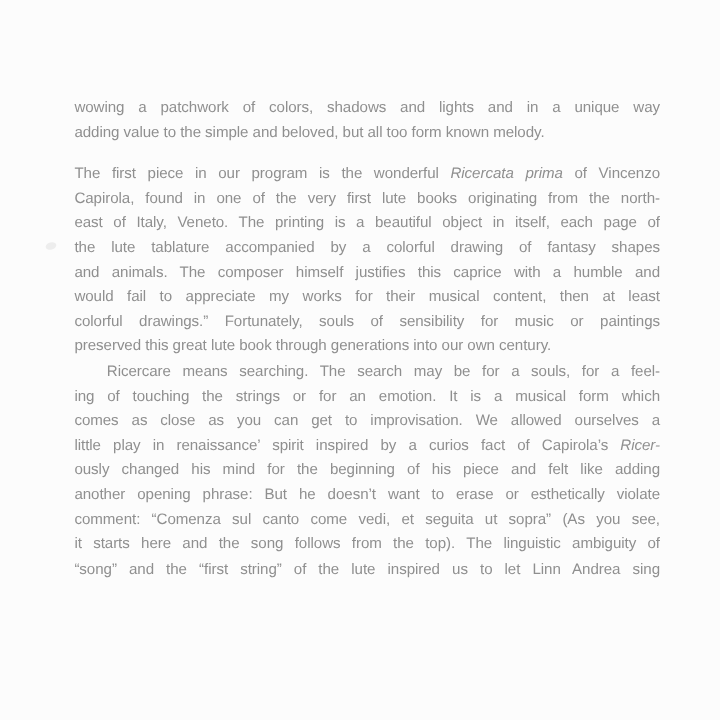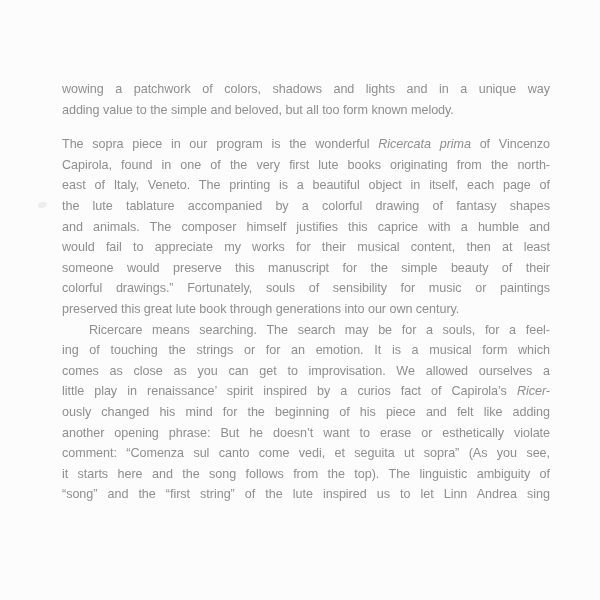--- a/index.html
+++ b/index.html
@@ -56,27 +56,26 @@
 <body style="background: rgb(252, 252, 252);">
 
 <div class="page">
   <div class="smudge"></div>
   <div class="text-block" style="color: rgb(143, 143, 143);">
       <div class="paragraph">
         <div class="line"><span>wowing a patchwork of colors, shadows and lights and in a unique way</span></div>
         <div class="line last"><span>adding value to the simple and beloved, but all too form known melody.</span></div>
       </div>
       <div class="paragraph spaced">
-        <div class="line"><span>The sopra piece in our program is the wonderful </span><span class="italic">Ricercata prima</span><span> of Vincenzo</span></div>
+        <div class="line"><span>The first piece in our program is the wonderful </span><span class="italic">Ricercata prima</span><span> of Vincenzo</span></div>
         <div class="line"><span>Capirola, found in one of the very first lute books originating from the north-</span></div>
         <div class="line"><span>east of Italy, Veneto. The printing is a beautiful object in itself, each page of</span></div>
         <div class="line"><span>the lute tablature accompanied by a colorful drawing of fantasy shapes</span></div>
         <div class="line"><span>and animals. The composer himself justifies this caprice with a humble and</span></div>
         <div class="line"><span>would fail to appreciate my works for their musical content, then at least</span></div>
-        <div class="line"><span>someone would preserve this manuscript for the simple beauty of their</span></div>
         <div class="line"><span>colorful drawings.” Fortunately, souls of sensibility for music or paintings</span></div>
         <div class="line last"><span>preserved this great lute book through generations into our own century.</span></div>
       </div>
       <div class="paragraph">
         <div class="line indent"><span>Ricercare means searching. The search may be for a souls, for a feel-</span></div>
         <div class="line"><span>ing of touching the strings or for an emotion. It is a musical form which</span></div>
         <div class="line"><span>comes as close as you can get to improvisation. We allowed ourselves a</span></div>
         <div class="line"><span>little play in renaissance’ spirit inspired by a curios fact of Capirola’s </span><span class="italic">Ricer-</span></div>
         <div class="line"><span>ously changed his mind for the beginning of his piece and felt like adding</span></div>
         <div class="line"><span>another opening phrase: But he doesn’t want to erase or esthetically violate</span></div>

